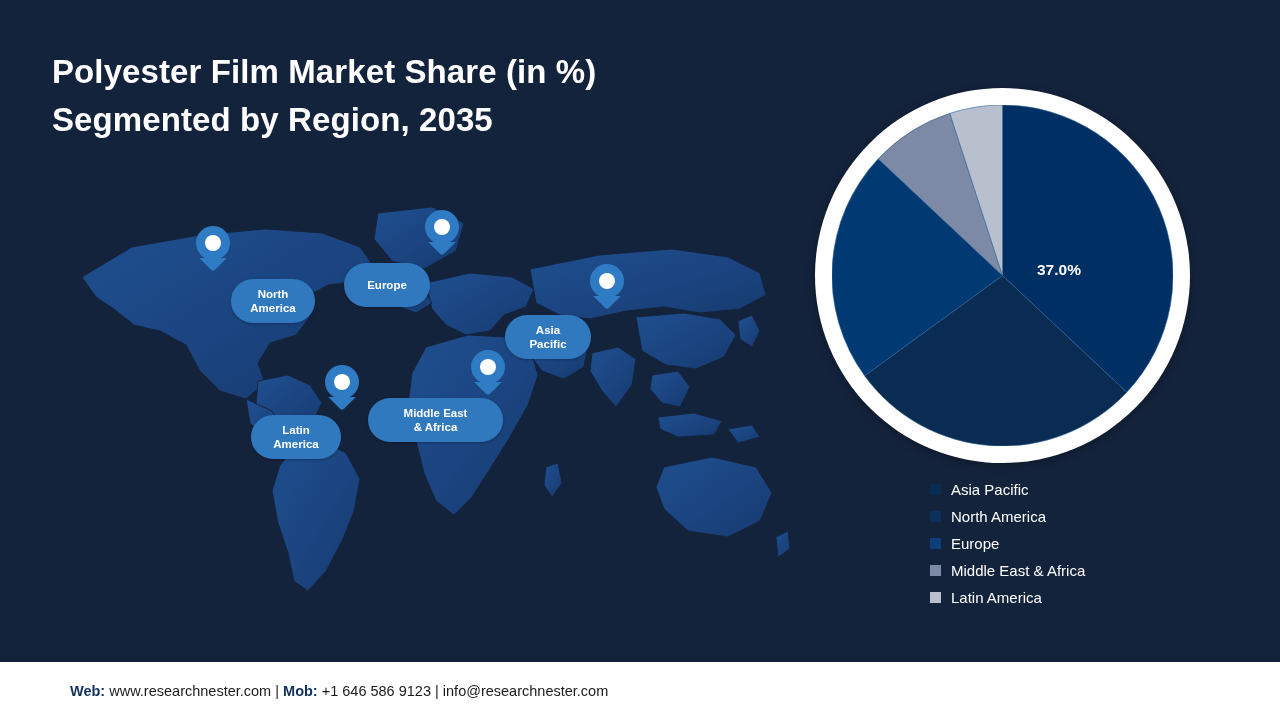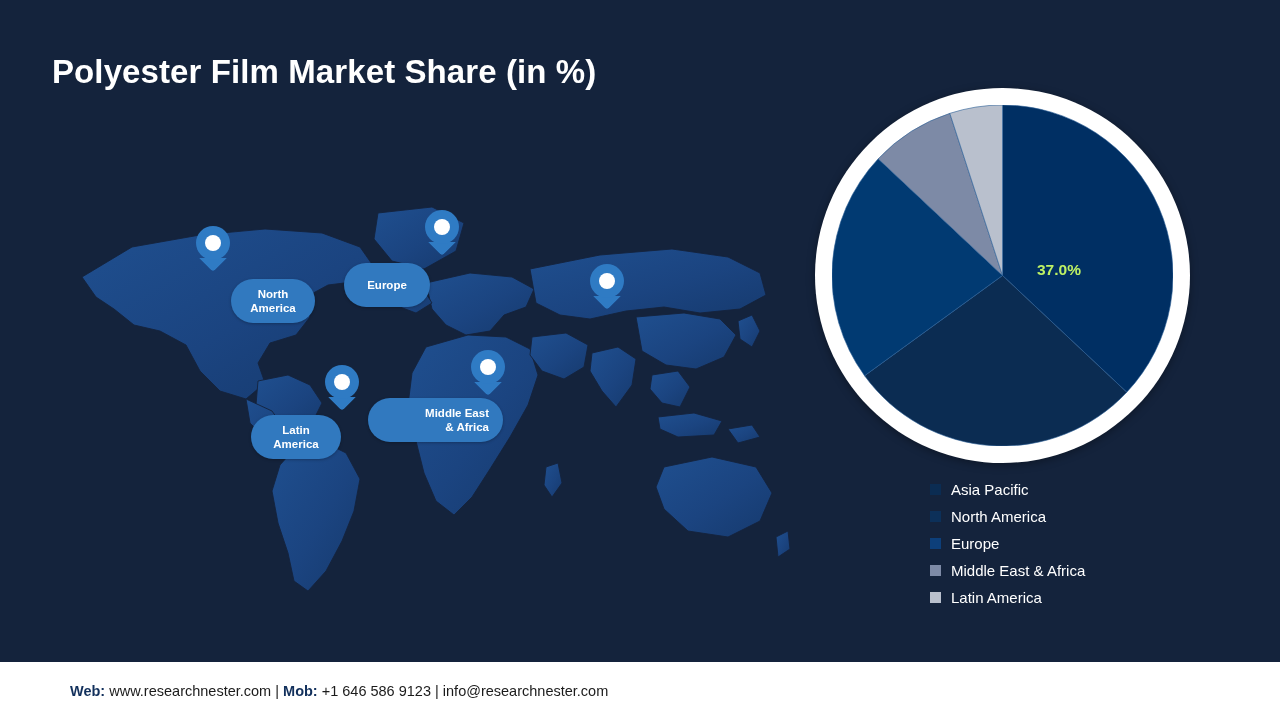--- a/index.html
+++ b/index.html
@@ -114,21 +114,21 @@
   }
   .pie-svg {
     position: absolute;
     left: 17px;
     top: 17px;
     width: 341px;
     height: 341px;
   }
   .pie-label {
     position: absolute;
-    color: #bef264;
+    color: #ffffff;
     font-size: 15.5px;
     font-weight: bold;
     left: 222px;
     top: 173px;
     white-space: nowrap;
   }
 
   
   .legend {
     position: absolute;
@@ -175,20 +175,21 @@
   }
   .footer-text b { color: #12305c; font-weight: bold; }
 </style>
 </head>
 <body>
 
 <div class="slide">
 
   <div class="title-block">
     <div class="title-line">Polyester Film Market Share (in %)</div>
+    <div class="title-line">Segmented by Region, 2035</div>
   </div>
 
   <div class="map-wrap">
     <svg viewBox="0 0 730 430" xmlns="http://www.w3.org/2000/svg" aria-hidden="true">
       <defs>
         <linearGradient id="landgrad" x1="0" y1="0" x2="1" y2="1">
           <stop offset="0%" stop-color="#1f4f8f"></stop>
           <stop offset="55%" stop-color="#1b4480"></stop>
           <stop offset="100%" stop-color="#163a6e"></stop>
         </linearGradient>
@@ -247,33 +248,35 @@
     <div class="pin" style="left:365px; top:25px;">
       <div class="pin-tail"></div>
       <div class="pin-head"></div>
     </div>
     <div class="pin-label" style="left:284px; top:78px; width:86px; padding-top:15px; padding-bottom:15px;">Europe</div>
 
     <div class="pin" style="left:530px; top:79px;">
       <div class="pin-tail"></div>
       <div class="pin-head"></div>
     </div>
+    <div class="pin-label" style="left:445px; top:130px; width:86px;">Asia
+Pacific</div>
 
     <div class="pin" style="left:265px; top:180px;">
       <div class="pin-tail"></div>
       <div class="pin-head"></div>
     </div>
     <div class="pin-label" style="left:191px; top:230px; width:90px;">Latin
 America</div>
 
     <div class="pin" style="left:411px; top:165px;">
       <div class="pin-tail"></div>
       <div class="pin-head"></div>
     </div>
-    <div class="pin-label" style="left:308px; top:213px; width:135px;text-align:right;">Middle East
+    <div class="pin-label" style="left:308px; top:213px; width:135px;">Middle East
 &amp; Africa</div>
   </div>
 
   <div class="pie-wrap">
     <div class="pie-ring"></div>
     <svg class="pie-svg" viewBox="0 0 200 200" xmlns="http://www.w3.org/2000/svg">
       <g id="pie-slices" stroke="#2b5f97" stroke-width="0.35">
           <path d="M100,100 L100,0 A100,100 0 0 1 172.89686274214117,168.45471059286885 Z" fill="#002f63"></path>
           <path d="M100,100 L172.89686274214117,168.45471059286885 A100,100 0 0 1 19.098300562505273,158.77852522924732 Z" fill="#0b2c52"></path>
           <path d="M100,100 L19.098300562505273,158.77852522924732 A100,100 0 0 1 27.10313725785882,31.545289407131165 Z" fill="#013a72"></path>

